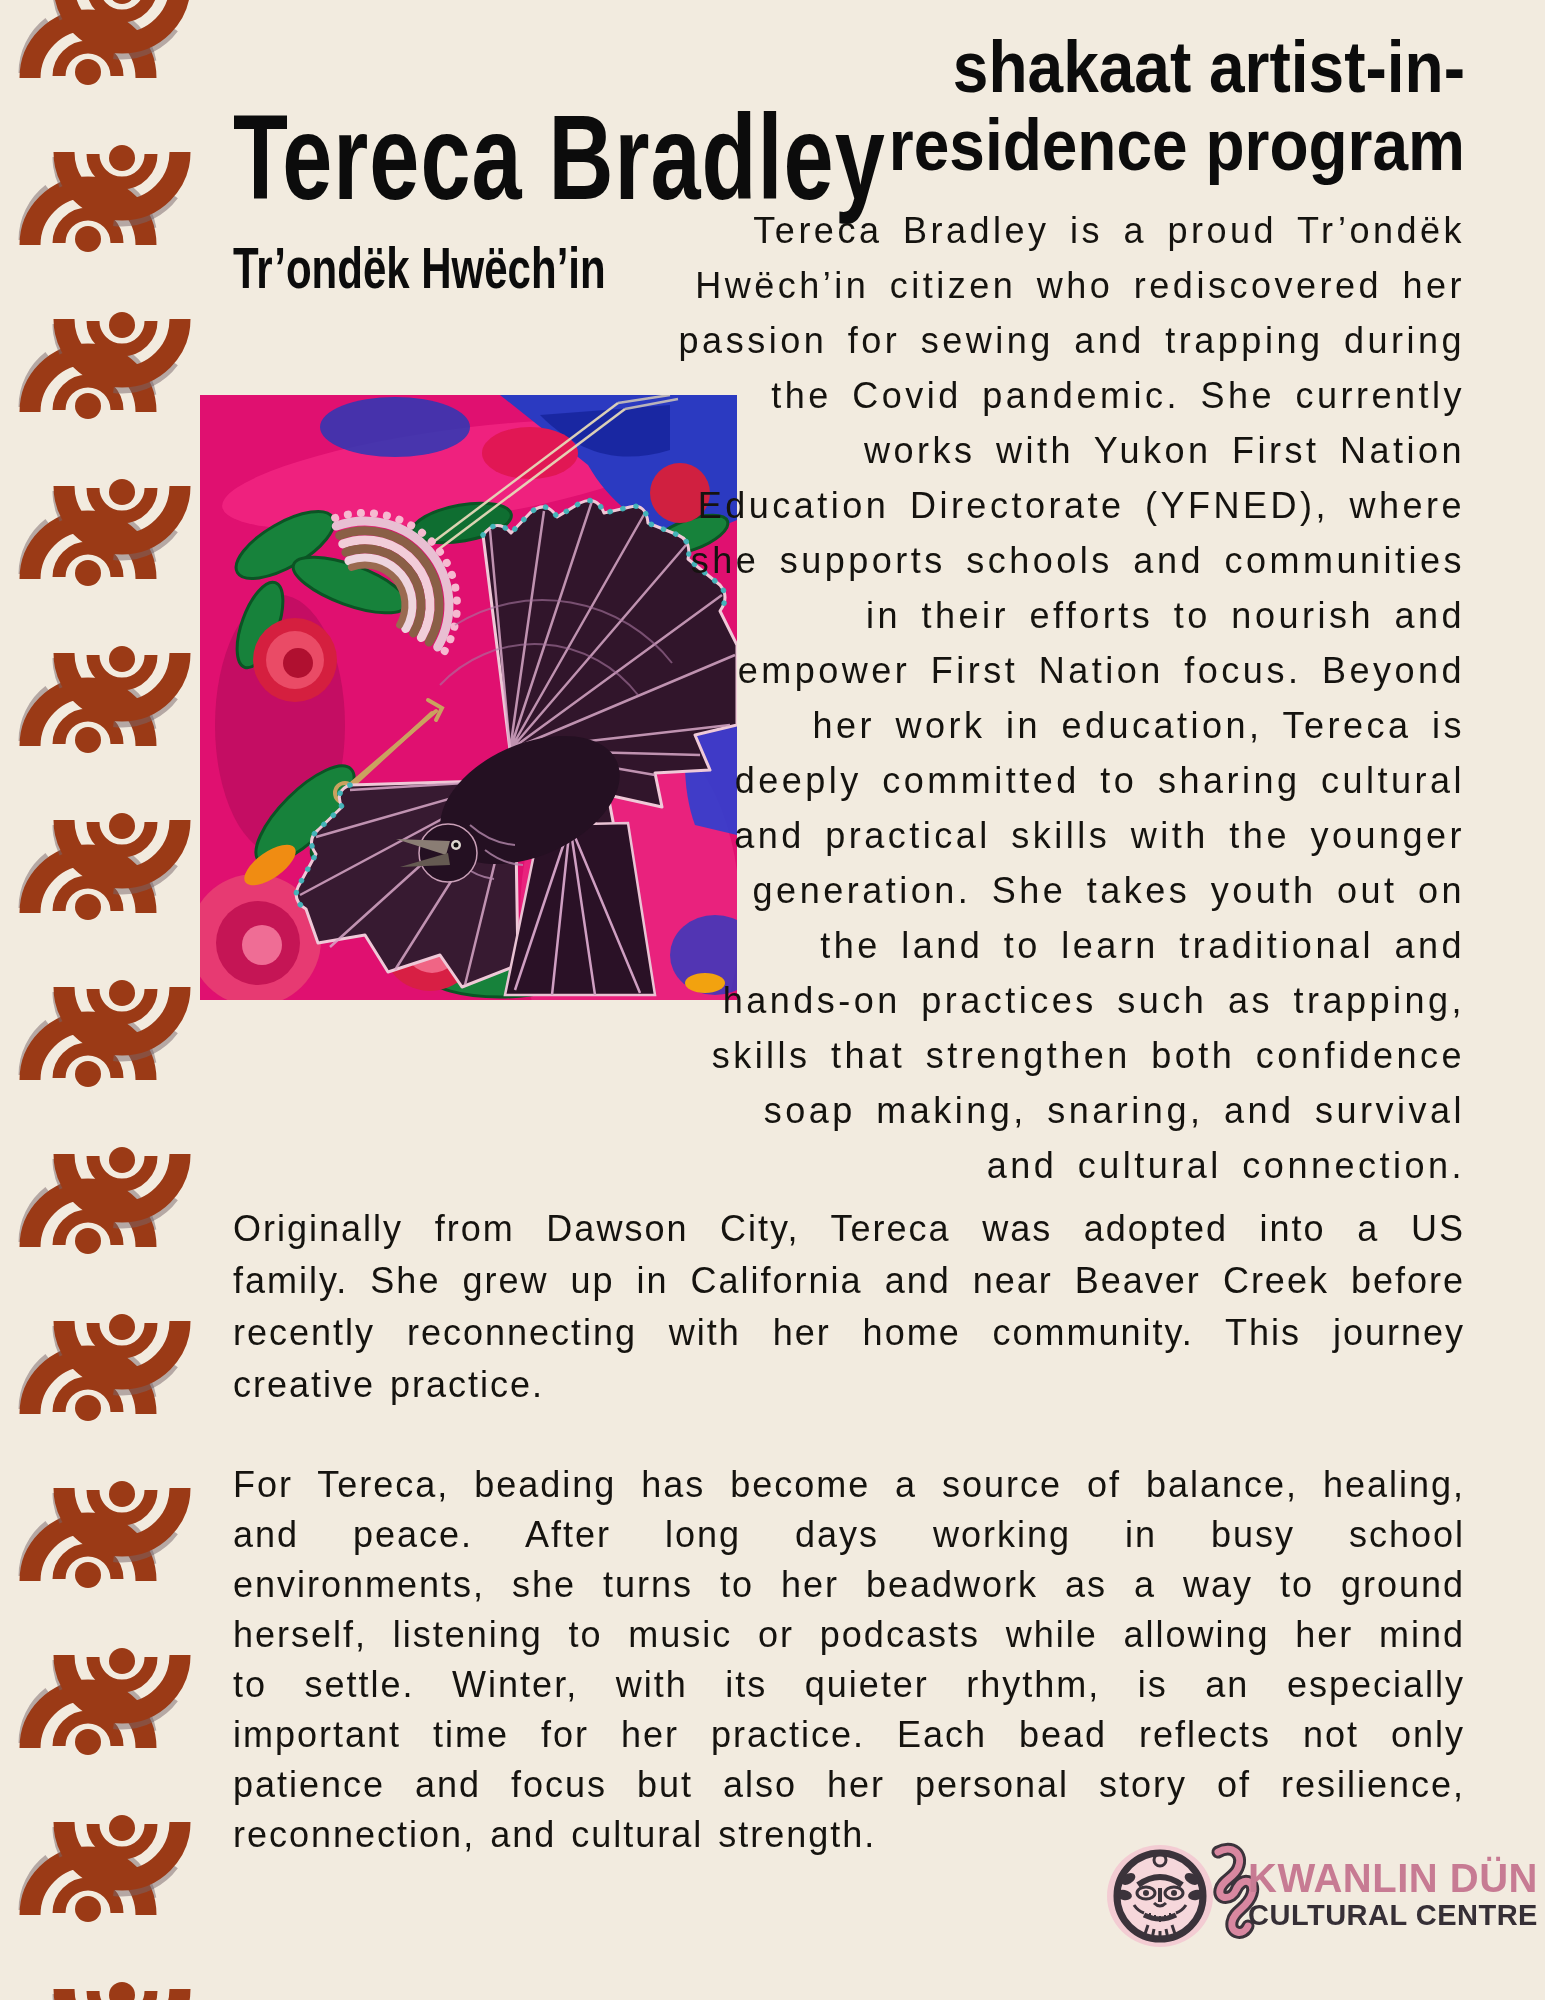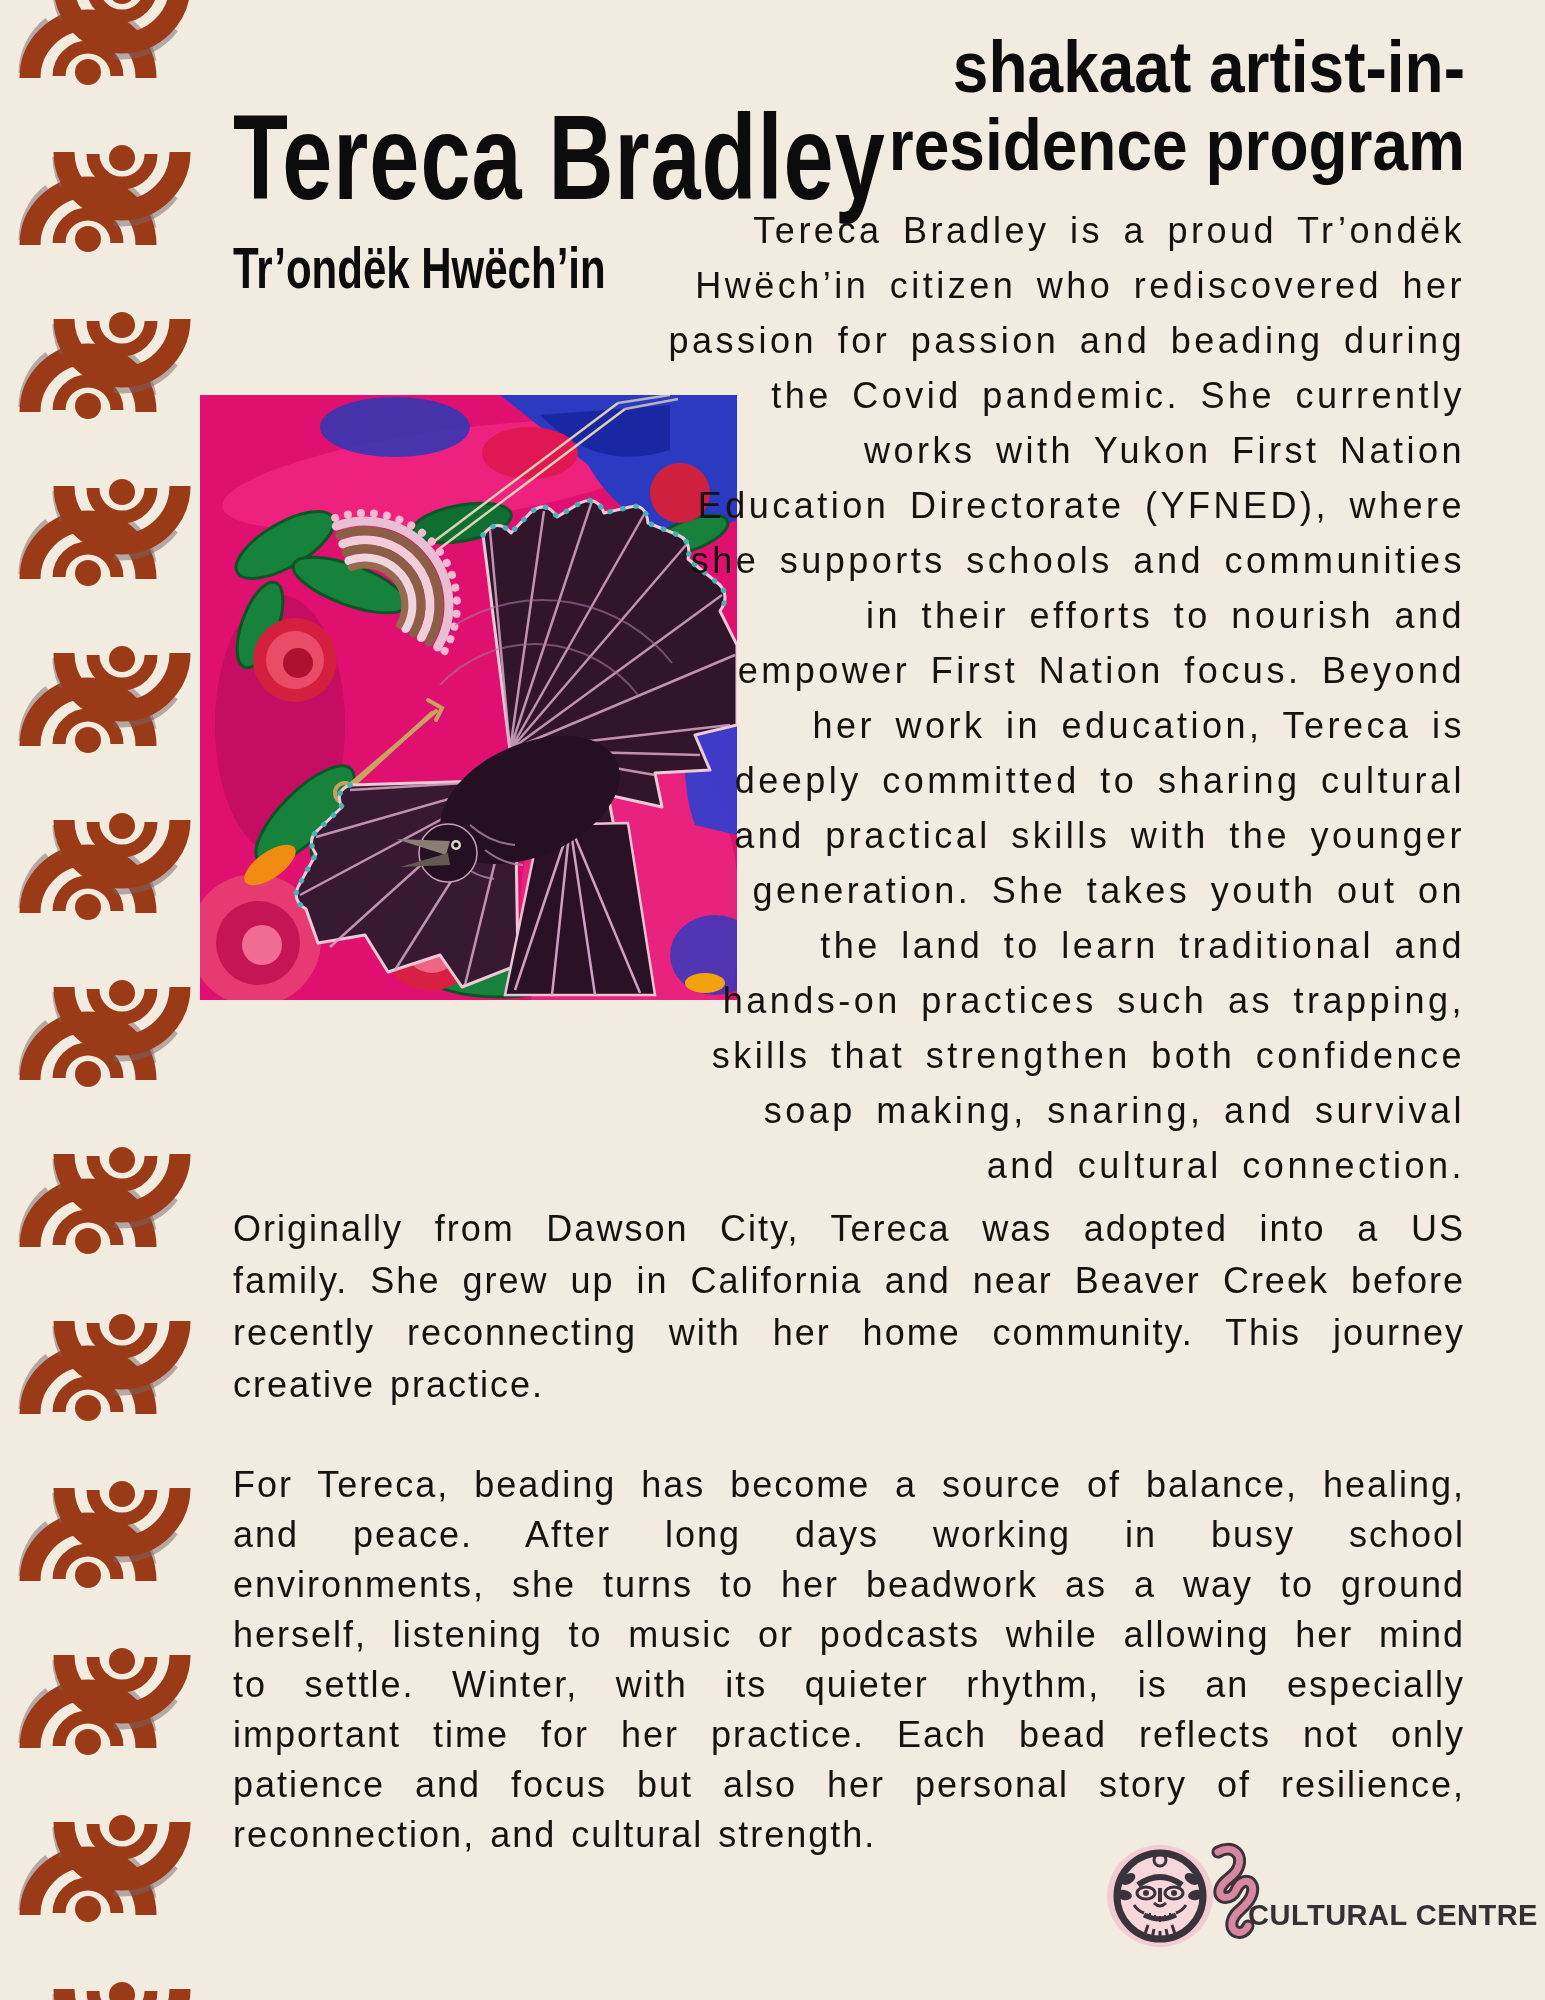--- a/index.html
+++ b/index.html
@@ -190,21 +190,21 @@
         <polygon points="200,472 248,458 250,470" fill="#655a52"></polygon>
         <circle cx="256" cy="450" r="5" fill="#ddd6cf"></circle>
         <circle cx="256" cy="450" r="2.5" fill="#0d0b0c"></circle>
       </g>
     </svg>
   </div>
 
   <div class="para para-right">
       <div class="ln">Tereca Bradley is a proud Tr’ondëk</div>
       <div class="ln">Hwëch’in citizen who rediscovered her</div>
-      <div class="ln">passion for passion and beading during</div>
+      <div class="ln">passion for sewing and trapping during</div>
       <div class="ln">the Covid pandemic. She currently</div>
       <div class="ln">works with Yukon First Nation</div>
       <div class="ln">Education Directorate (YFNED), where</div>
       <div class="ln">she supports schools and communities</div>
       <div class="ln">in their efforts to nourish and</div>
       <div class="ln">empower First Nation focus. Beyond</div>
       <div class="ln">her work in education, Tereca is</div>
       <div class="ln">deeply committed to sharing cultural</div>
       <div class="ln">and practical skills with the younger</div>
       <div class="ln">generation. She takes youth out on</div>
@@ -250,15 +250,16 @@
       <path d="M46 77 Q62 85 78 77" stroke="#3b333b" stroke-width="5" fill="none"></path>
       <path d="M52 75 L52 81 M57 77 L57 83 M62 78 L62 84 M67 77 L67 83 M72 75 L72 81" stroke="#3b333b" stroke-width="2"></path>
       <path d="M50 87 L46 99 M56 91 L54 101 M62 93 L62 102 M68 91 L70 101 M74 87 L78 99" stroke="#3b333b" stroke-width="3"></path>
       <path d="M36 67 Q40 73 46 75 M88 67 Q84 73 78 75" stroke="#3b333b" stroke-width="3" fill="none"></path>
     </g>
     <g fill="none" stroke-linecap="round">
       <path d="M120 14 C134 6 146 16 140 30 C136 40 124 42 122 52 C120 62 134 62 138 52 C144 38 158 42 154 56 C150 70 136 72 134 84 C132 96 146 98 150 88" stroke="#3b333b" stroke-width="13"></path>
       <path d="M120 14 C134 6 146 16 140 30 C136 40 124 42 122 52 C120 62 134 62 138 52 C144 38 158 42 154 56 C150 70 136 72 134 84 C132 96 146 98 150 88" stroke="#d887a0" stroke-width="7"></path>
     </g>
   </svg>
+  <div class="logo-name">KWANLIN DÜN</div>
   <div class="logo-sub">CULTURAL CENTRE</div>
 
 </div>
 
 </body></html>

